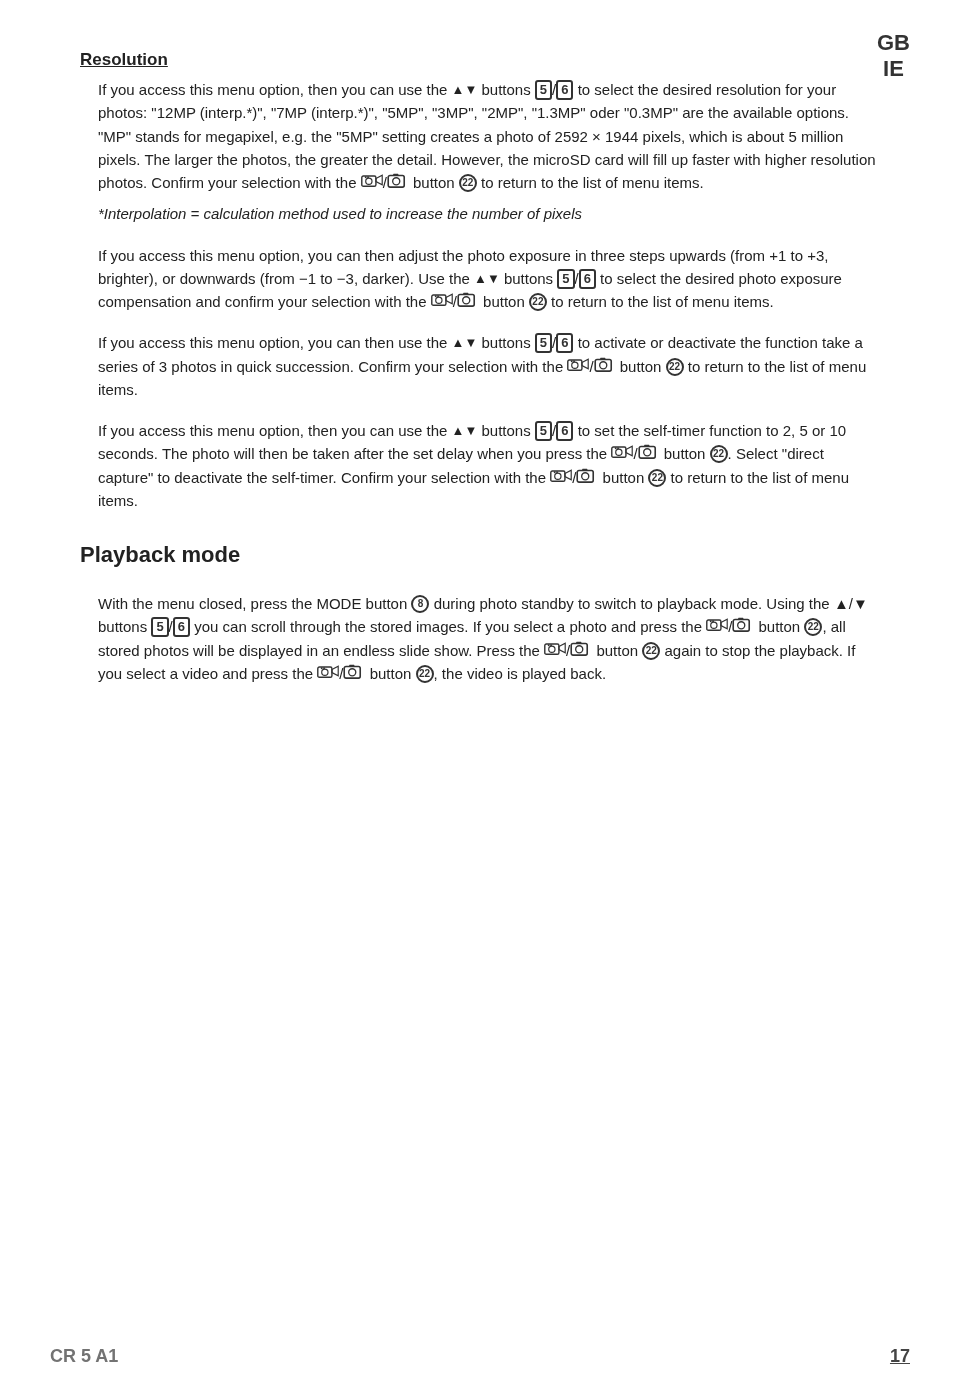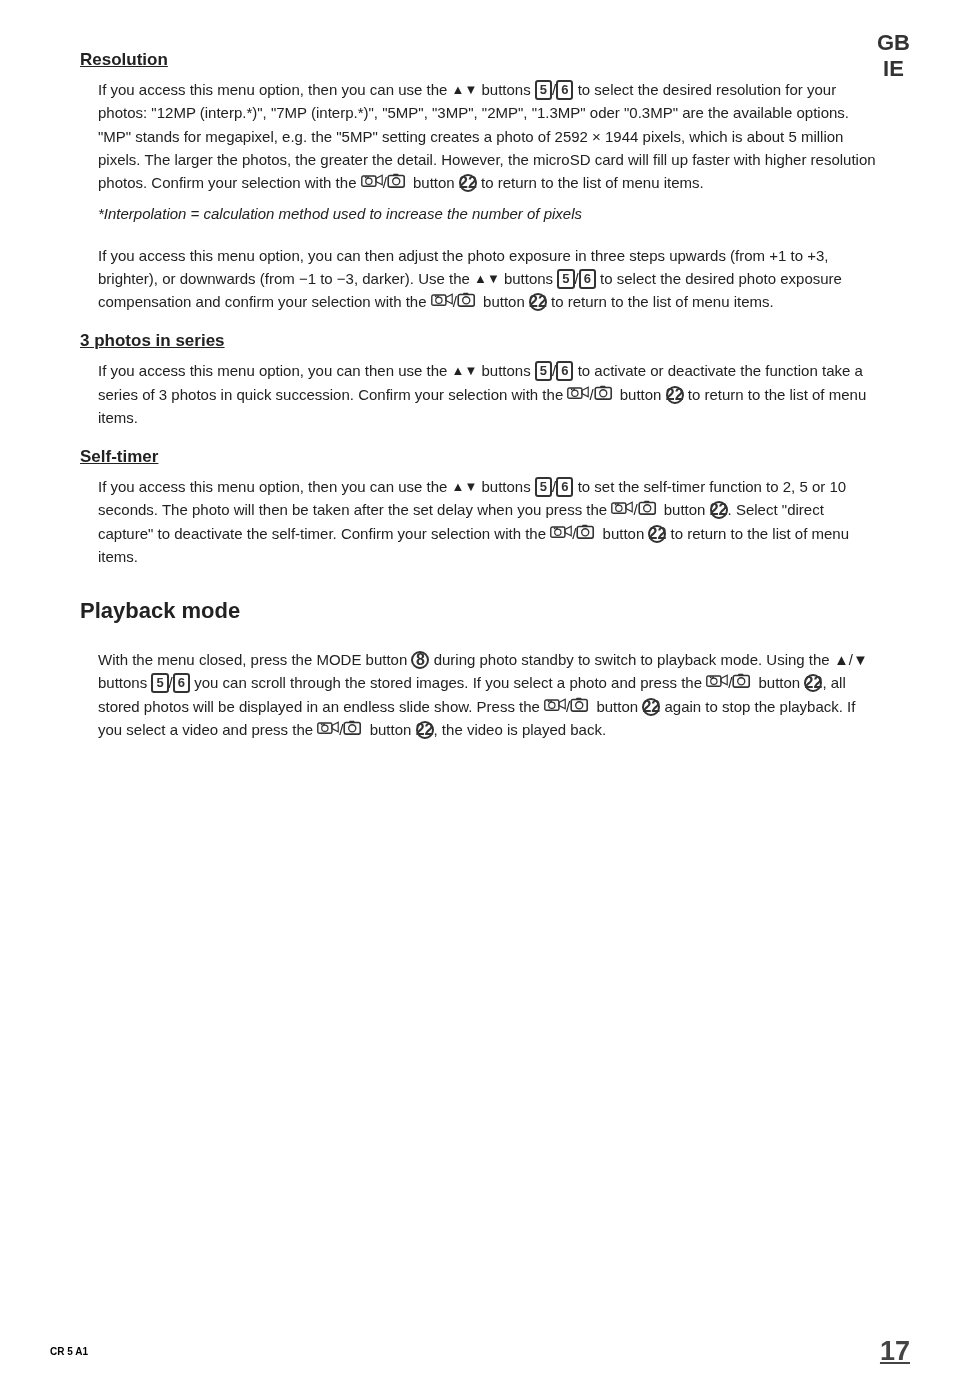--- a/index.html
+++ b/index.html
@@ -95,21 +95,21 @@
     }
 
     .circle-num {
       display: inline-flex;
       align-items: center;
       justify-content: center;
       width: 18px;
       height: 18px;
       border: 2px solid #333;
       border-radius: 50%;
-      font-size: 16px;
+      font-size: 10px;
       font-weight: bold;
       color: #333;
       vertical-align: middle;
       position: relative;
       top: -1px;
       line-height: 1;
       text-align: right;
     }
 
     .arrow-updown {
@@ -125,27 +125,27 @@
       bottom: 30px;
       left: 0;
       right: 0;
       display: flex;
       justify-content: space-between;
       align-items: center;
       padding: 0 50px;
     }
 
     .footer-left {
-      font-size: 10px;
-      font-weight: bold;
-      color: #000000;
+      font-size: 18px;
+      font-weight: bold;
+      color: #737373;
     }
 
     .footer-right {
-      font-size: 27px;
+      font-size: 18px;
       font-weight: bold;
       color: #444;
       text-decoration: underline;
     }
   </style>
 </head>
 <body>
 
 <div class="page">
 
@@ -195,21 +195,20 @@
           <rect x="1" y="4" width="18" height="13" rx="2" ry="2" fill="none" stroke="#333" stroke-width="1.8"></rect>
           <circle cx="10" cy="10.5" r="4" fill="none" stroke="#333" stroke-width="1.5"></circle>
           <polygon points="7,2 12,2 13,4 6,4" fill="#333"></polygon>
         </svg>
         button <span class="circle-num">22</span> to return to the list of menu items.
       </p>
     </div>
   </div>
 
   <div class="section">
-    <h2 class="section-title">3 photos in series</h2>
     <div class="subsection">
       <p>
         If you access this menu option, you can then use the <span class="arrow-updown">▲▼</span> buttons <span class="btn-icon">5</span>/<span class="btn-icon">6</span> to activate or deactivate the function take a series of 3 photos in quick succession. Confirm your
         <span>selection with the</span>
         <svg class="cam-svg" viewBox="0 0 28 18" xmlns="http://www.w3.org/2000/svg">
           <rect x="1" y="4" width="18" height="13" rx="2" ry="2" fill="none" stroke="#333" stroke-width="1.8"></rect>
           <circle cx="10" cy="10.5" r="4" fill="none" stroke="#333" stroke-width="1.5"></circle>
           <polygon points="19,7 27,3 27,15 19,11" fill="none" stroke="#333" stroke-width="1.5"></polygon>
           <circle cx="6" cy="5.5" r="1.2" fill="#333"></circle>
           <circle cx="9" cy="5.5" r="1.2" fill="#333"></circle>
@@ -217,21 +216,20 @@
           <rect x="1" y="4" width="18" height="13" rx="2" ry="2" fill="none" stroke="#333" stroke-width="1.8"></rect>
           <circle cx="10" cy="10.5" r="4" fill="none" stroke="#333" stroke-width="1.5"></circle>
           <polygon points="7,2 12,2 13,4 6,4" fill="#333"></polygon>
         </svg>
         button <span class="circle-num">22</span> to return to the list of menu items.
       </p>
     </div>
   </div>
 
   <div class="section">
-    <h2 class="section-title">Self-timer</h2>
     <div class="subsection">
       <p>
         If you access this menu option, then you can use the <span class="arrow-updown">▲▼</span> buttons <span class="btn-icon">5</span>/<span class="btn-icon">6</span> to set the self-timer function to 2, 5 or 10 seconds. The photo will then be taken after the set delay when you press the
         <svg class="cam-svg" viewBox="0 0 28 18" xmlns="http://www.w3.org/2000/svg">
           <rect x="1" y="4" width="18" height="13" rx="2" ry="2" fill="none" stroke="#333" stroke-width="1.8"></rect>
           <circle cx="10" cy="10.5" r="4" fill="none" stroke="#333" stroke-width="1.5"></circle>
           <polygon points="19,7 27,3 27,15 19,11" fill="none" stroke="#333" stroke-width="1.5"></polygon>
           <circle cx="6" cy="5.5" r="1.2" fill="#333"></circle>
           <circle cx="9" cy="5.5" r="1.2" fill="#333"></circle>
         </svg>/<svg class="cam-svg" viewBox="0 0 24 18" xmlns="http://www.w3.org/2000/svg">

